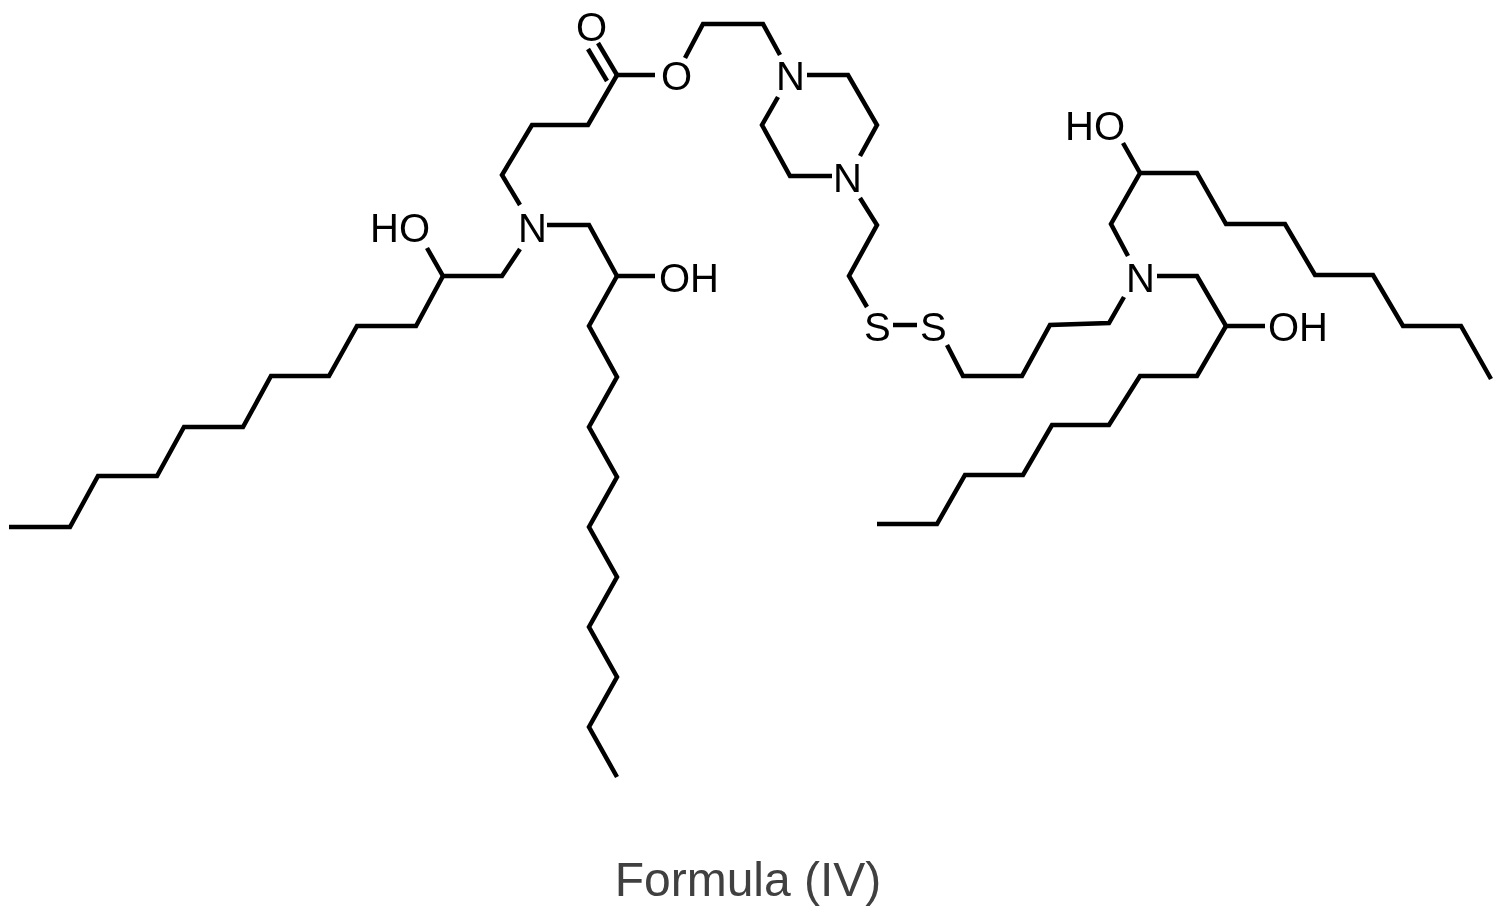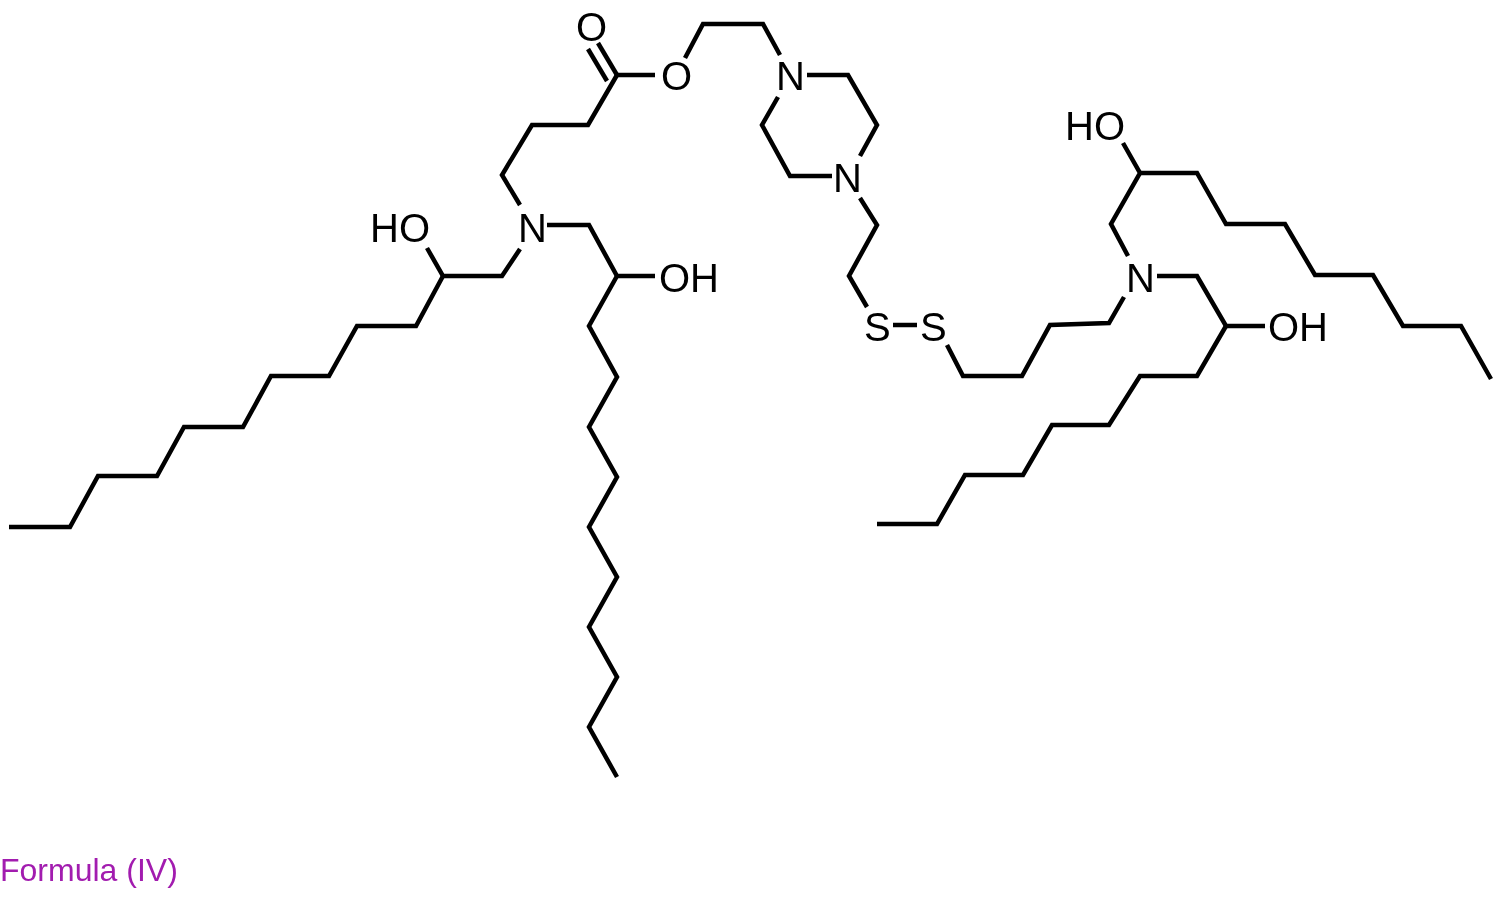--- a/index.html
+++ b/index.html
@@ -2,22 +2,22 @@
 <html><head>
   <meta charset="utf-8">
   <style>
     html, body { margin: 0; padding: 0; background: #ffffff; }
     body { width: 1496px; height: 913px; overflow: hidden; position: relative; }
     .canvas { position: absolute; left: 0; top: 0; width: 1496px; height: 913px; }
     svg { position: absolute; left: 0; top: 0; }
     .bond { stroke: #000000; stroke-width: 4.5; fill: none; stroke-linecap: butt; stroke-linejoin: miter; }
     .atom { font-family: "Liberation Sans", sans-serif; font-size: 40px; fill: #000000; dominant-baseline: central; }
     .caption {
-      position: absolute; left: 0; width: 1496px; top: 852px; text-align: left;
-      font-family: "Liberation Sans", sans-serif; font-size: 32px; color: #a21caf;
+      position: absolute; left: 0; width: 1496px; top: 852px; text-align: center;
+      font-family: "Liberation Sans", sans-serif; font-size: 48px; color: #404040;
     }
   </style>
 </head>
 <body>
 
 <div class="canvas">
   <svg width="1496" height="913" viewBox="0 0 1496 913">
 
     <g>
 

